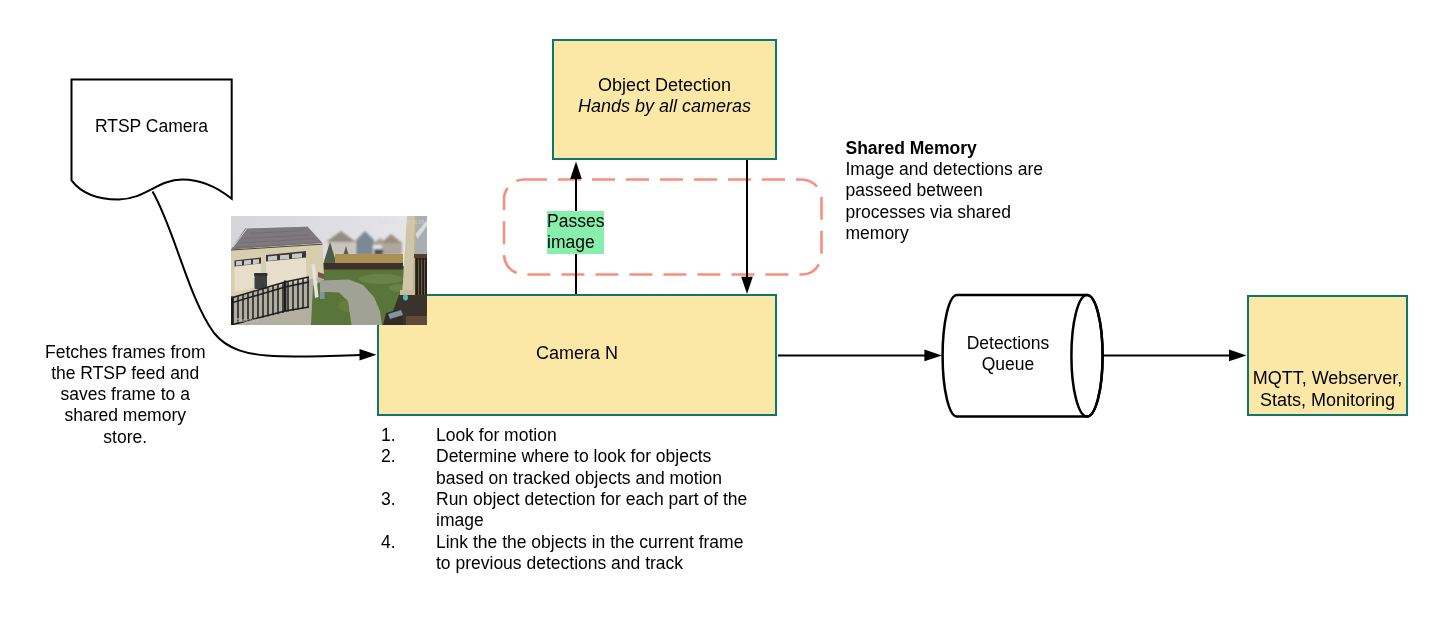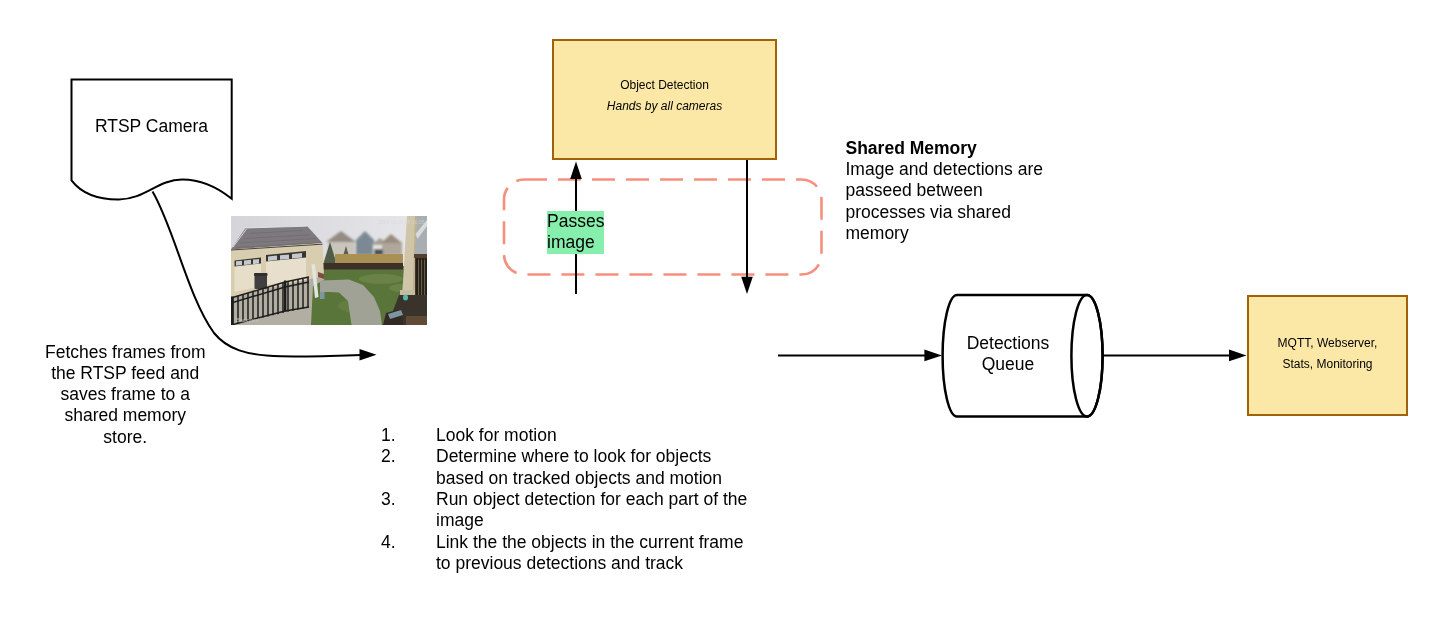--- a/index.html
+++ b/index.html
@@ -1,32 +1,35 @@
 <!DOCTYPE html>
 <html><head>
 <meta charset="utf-8">
 <style>
 html,body{margin:0;padding:0;background:#fff;}
 #page{position:relative;width:1448px;height:625px;background:#fff;overflow:hidden;
   font-family:"Liberation Sans",sans-serif;color:#000;}
-.box{position:absolute;box-sizing:border-box;border:2px solid #a16207;background:#fce8a6;
+.box{position:absolute;box-sizing:border-box;border:2px solid #0f766e;background:#fce8a6;
   display:flex;flex-direction:column;align-items:center;justify-content:center;
-  text-align:center;font-size:12px;line-height:21.3px;z-index:1;}
+  text-align:center;font-size:18px;line-height:21.3px;z-index:1;}
 .txt{position:absolute;font-size:17.5px;line-height:21.3px;white-space:pre;z-index:3;}
 svg.ov{position:absolute;left:0;top:0;z-index:2;}
 .lbl{position:absolute;font-size:17.5px;line-height:21.3px;white-space:pre;background:#86efac;z-index:4;}
 </style>
 </head>
 <body>
 <div id="page">
 
   <div class="box" id="objdet" style="left:552px;top:39px;width:225px;height:121px;padding-bottom:7px;">
     <div>Object Detection<br><i>Hands by all cameras</i></div>
   </div>
-  <div class="box" id="mqtt" style="left:1247px;top:295px;width:161px;height:121px;padding-bottom:3px;">
+  <div class="box" id="cam" style="left:377px;top:294px;width:400px;height:122px;padding-bottom:3px;">
+    <div>Camera N</div>
+  </div>
+  <div class="box" id="mqtt" style="left:1247px;top:295px;width:161px;height:121px;padding-bottom:3px;justify-content:flex-end;">
     <div>MQTT, Webserver,<br>Stats, Monitoring</div>
   </div>
 
   <svg class="ov" width="1448" height="625" viewBox="0 0 1448 625">
 
     <path d="M 71.5 79.4 H 231.7 V 198.7 C 216 186 200 179.3 182 179.4 C 158 179.6 145 199.2 119 199.4 C 98 199.6 82 194 71.5 180.3 Z" fill="#fff" stroke="#000" stroke-width="2"></path>
 
     <path d="M 152.5 191.5 C 174 228 188 297 214 333 C 227 349 246 355.6 281 356.3 C 318 356.8 346 355.4 365 354.8" fill="none" stroke="#000" stroke-width="2"></path>
     <polygon points="376.5,354.7 359.5,349 359.5,360.4" fill="#000"></polygon>
 

